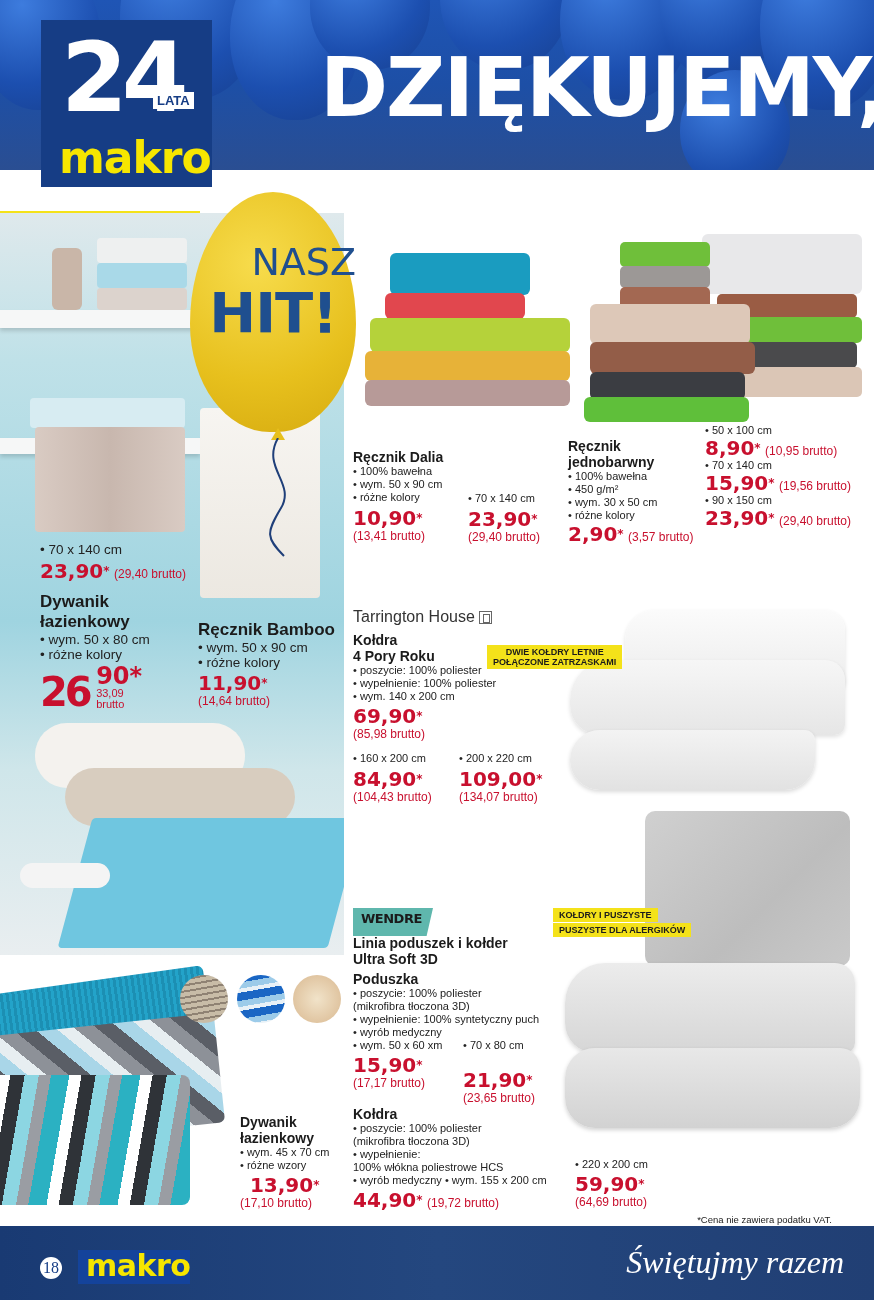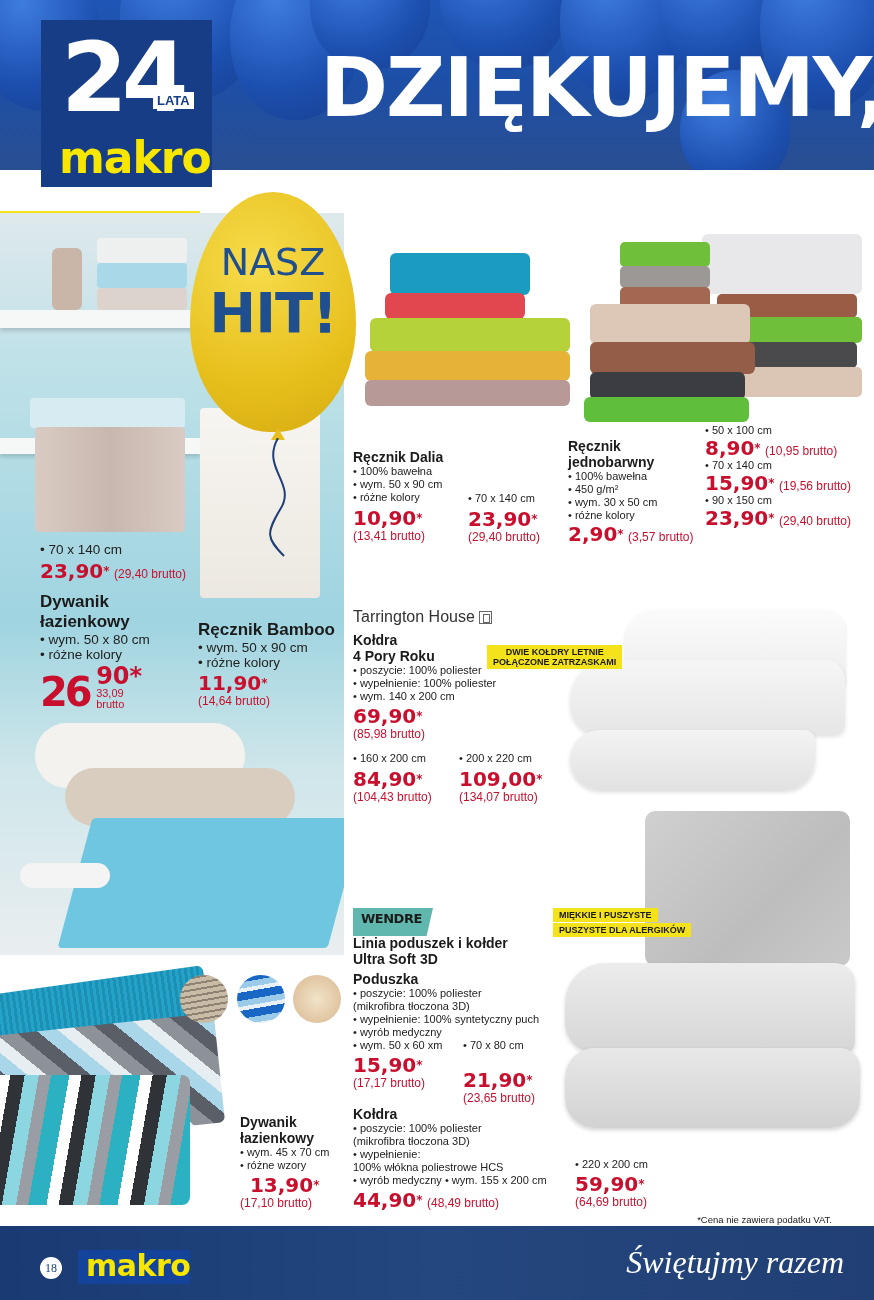--- a/index.html
+++ b/index.html
@@ -14,21 +14,21 @@
   .logo-lata { position: absolute; left: 112px; top: 72px; background: #ffffff; color: #163d85; font-size: 13px; font-weight: 700; padding: 1px 4px; }
   .logo-makro { position: absolute; left: 18px; top: 112px; font-size: 44px; font-weight: 900; color: #f6e600; font-family: "DejaVu Sans", sans-serif; letter-spacing: -1px; }
   .title { left: 320px; top: 40px; font-size: 82px; font-weight: 900; color: #ffffff; letter-spacing: -2px; font-family: "DejaVu Sans", sans-serif; z-index: 2; }
 
   
   .bath-panel { left: 0; top: 213px; width: 344px; height: 742px; background: linear-gradient(180deg, #dfe9ec 0%, #bfe1e8 20%, #9fd4e0 55%, #cfe6ea 75%, #e9eef0 100%); overflow: hidden; }
   .yellow-line { left: 0; top: 211px; width: 200px; height: 6px; background: #f4e21a; }
   .shelf { position: absolute; background: #f6f7f7; box-shadow: 0 3px 4px rgba(0,0,0,0.15); }
   .towel-stack { position: absolute; border-radius: 4px; }
   .balloon { left: 190px; top: 192px; width: 166px; height: 240px; border-radius: 50% 50% 48% 48% / 55% 55% 45% 45%; background: radial-gradient(circle at 40% 30%, #f7dc4c, #e7c01d 60%, #d6ab10); z-index: 5; }
-  .balloon-nasz { position: absolute; left: 0; width: 100%; top: 48px; text-align: center; font-size: 38px; color: #1f4f8f; font-family: "DejaVu Sans", sans-serif; }
+  .balloon-nasz { position: absolute; left: 0; width: 100%; top: 48px; text-align: right; font-size: 38px; color: #1f4f8f; font-family: "DejaVu Sans", sans-serif; }
   .balloon-hit { position: absolute; left: 0; width: 100%; top: 88px; text-align: center; font-size: 56px; font-weight: 900; color: #1f4f8f; font-family: "DejaVu Sans", sans-serif; letter-spacing: -1px; }
   .balloon-knot { left: 271px; top: 428px; width: 0; height: 0; border-left: 7px solid transparent; border-right: 7px solid transparent; border-bottom: 12px solid #e7c01d; z-index: 5; }
 
   
   .tb { position: absolute; z-index: 6; }
   .bullet { font-size: 11px; line-height: 13px; color: #222; }
   .bullet-l { font-size: 13.5px; line-height: 15px; color: #222; }
   .pname { font-weight: 700; font-size: 14px; line-height: 16px; color: #1b1b1b; }
   .pname-l { font-weight: 700; font-size: 17px; line-height: 20px; color: #1b1b1b; }
   .price { color: #c8102e; font-weight: 900; font-size: 20px; line-height: 22px; font-family: "DejaVu Sans", sans-serif; }
@@ -48,21 +48,21 @@
   .house-icon::after { content: ""; position: absolute; left: 3px; top: 2px; width: 5px; height: 7px; border: 1px solid #666; }
   .brand-wendre { left: 353px; top: 908px; width: 80px; height: 28px; background: #5fb7ad; clip-path: polygon(0 0, 100% 0, 92% 100%, 0 100%); z-index: 6; }
   .brand-wendre span { position: absolute; left: 8px; top: 3px; font-size: 13px; font-weight: 900; color: #1b1b1b; font-family: "DejaVu Sans", sans-serif; letter-spacing: -0.5px; }
 
   
   .img { position: absolute; }
   .vat-note { right: 42px; top: 1214px; font-size: 9.5px; color: #222; }
 
   
   .footer { left: 0; top: 1226px; width: 874px; height: 74px; background: linear-gradient(90deg, #193a73, #24477f 50%, #213f74); }
-  .page-num { left: 40px; top: 1257px; width: 22px; height: 22px; border-radius: 50%; background: #fff; color: #163d85; font-size: 12px; text-align: center; line-height: 22px; font-family: "Liberation Serif", serif; }
+  .page-num { left: 40px; top: 1257px; width: 22px; height: 22px; border-radius: 50%; background: #fff; color: #163d85; font-size: 16px; text-align: center; line-height: 22px; font-family: "Liberation Serif", serif; }
   .footer-logo { left: 78px; top: 1250px; width: 112px; height: 34px; background: #14439b; }
   .footer-logo span { position: absolute; left: 8px; top: -2px; font-size: 30px; font-weight: 900; color: #f6e600; font-family: "DejaVu Sans", sans-serif; letter-spacing: -0.5px; }
   .footer-slogan { right: 30px; top: 1244px; font-size: 32px; font-style: italic; color: #ffffff; font-family: "Liberation Serif", "DejaVu Serif", serif; }
 </style>
 </head>
 <body>
 
 <div class="abs header">
   <div class="balloon-bg" style="left:-20px;top:-40px;width:120px;height:150px;"></div>
   <div class="balloon-bg" style="left:120px;top:-70px;width:140px;height:170px;"></div>
@@ -220,21 +220,21 @@
   <div class="bullet">• 200 x 220 cm</div>
   <div style="margin-top:3px;"><span class="price">109,00</span><span class="price"><sup>*</sup></span></div>
   <div class="brutto">(134,07 brutto)</div>
 </div>
 
 <div class="img" style="left:560px;top:808px;width:305px;height:325px;">
   <div style="position:absolute;left:85px;top:3px;width:205px;height:155px;background:linear-gradient(135deg,#d0d0d0,#bdbdbd 60%,#c9c9c9);border-radius:10px;"></div>
   <div style="position:absolute;left:5px;top:155px;width:290px;height:90px;background:linear-gradient(180deg,#ececec,#d6d6d6);border-radius:40px 20px 10px 30px;box-shadow:0 2px 4px rgba(0,0,0,0.15);"></div>
   <div style="position:absolute;left:5px;top:240px;width:295px;height:80px;background:linear-gradient(180deg,#e8e8e8,#d2d2d2);border-radius:30px 20px 30px 30px;box-shadow:0 2px 4px rgba(0,0,0,0.18);"></div>
 </div>
-<div class="badge-yellow" style="left:553px;top:908px;">MIĘKKIE I PUSZYSTE</div>
+<div class="badge-yellow" style="left:553px;top:908px;">KOŁDRY I PUSZYSTE</div>
 <div class="badge-yellow" style="left:553px;top:923px;">PUSZYSTE DLA ALERGIKÓW</div>
 
 <div class="abs brand-wendre">
   <span>WENDRE</span>
 </div>
 <div class="tb" style="left:353px;top:935px;">
   <div class="pname">Linia poduszek i kołder</div>
   <div class="pname">Ultra Soft 3D</div>
   <div class="pname" style="margin-top:4px;">Poduszka</div>
   <div class="bullet">• poszycie: 100% poliester</div>
@@ -251,21 +251,21 @@
   <div class="brutto">(23,65 brutto)</div>
 </div>
 
 <div class="tb" style="left:353px;top:1106px;">
   <div class="pname">Kołdra</div>
   <div class="bullet">• poszycie: 100% poliester</div>
   <div class="bullet">(mikrofibra tłoczona 3D)</div>
   <div class="bullet">• wypełnienie:</div>
   <div class="bullet">100% włókna poliestrowe HCS</div>
   <div class="bullet">• wyrób medyczny • wym. 155 x 200 cm</div>
-  <div style="margin-top:2px;"><span class="price">44,90</span><span class="price"><sup>*</sup></span> <span class="brutto-inline">(48,49 brutto)</span></div>
+  <div style="margin-top:2px;"><span class="price">44,90</span><span class="price"><sup>*</sup></span> <span class="brutto-inline">(19,72 brutto)</span></div>
 </div>
 <div class="tb" style="left:575px;top:1158px;">
   <div class="bullet">• 220 x 200 cm</div>
   <div style="margin-top:2px;"><span class="price">59,90</span><span class="price"><sup>*</sup></span></div>
   <div class="brutto">(64,69 brutto)</div>
 </div>
 
 <div class="img" style="left:0;top:965px;width:345px;height:260px;overflow:hidden;">
   <div style="position:absolute;left:-10px;top:15px;width:220px;height:95px;background:repeating-linear-gradient(90deg,#23a3c9 0 3px,#1c8fb3 3px 6px);transform:rotate(-8deg);border-radius:6px;"></div>
   <div style="position:absolute;left:-20px;top:60px;width:240px;height:110px;background:repeating-linear-gradient(45deg,#5a5e66 0 14px,#a9d6e8 14px 28px,#e7eef1 28px 40px,#8d9198 40px 54px);transform:rotate(-6deg);border-radius:6px;"></div>

